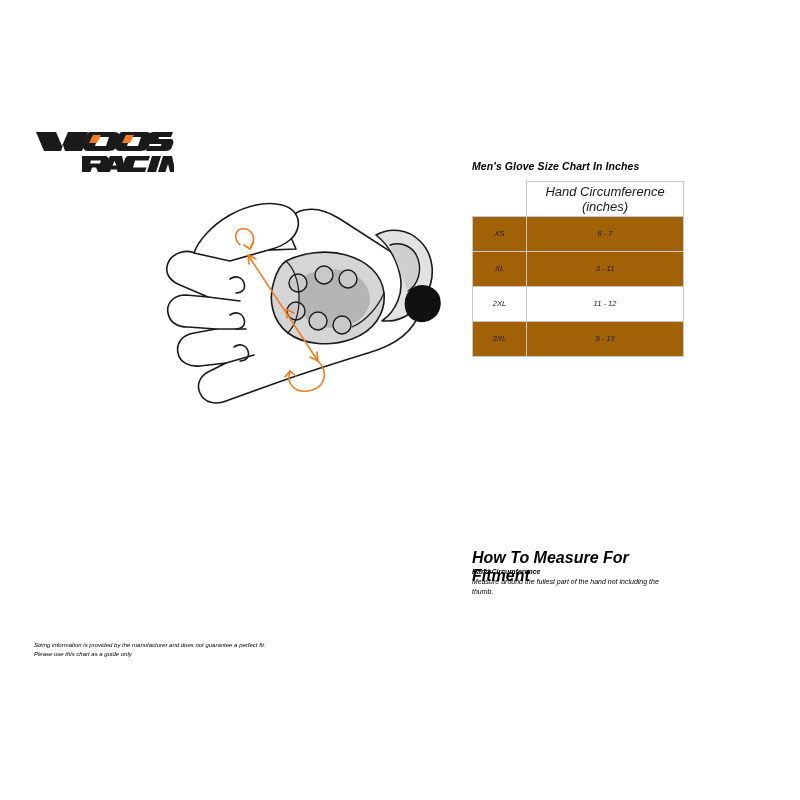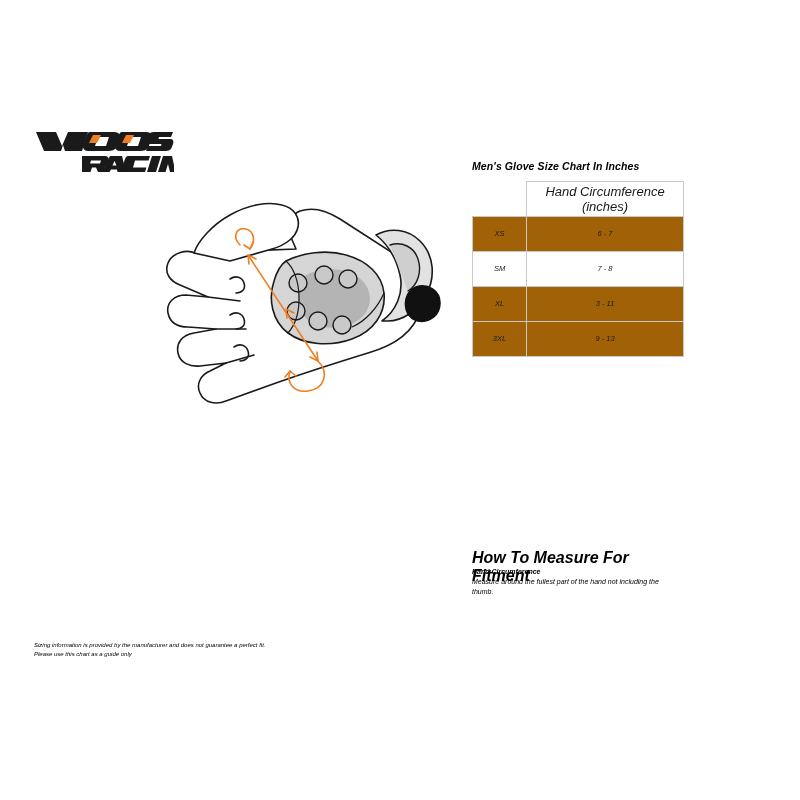--- a/index.html
+++ b/index.html
@@ -261,27 +261,27 @@
   <table class="size-table">
     <tbody>
       <tr class="head">
         <td class="blank"></td>
         <td class="hdr col-val">Hand Circumference (inches)</td>
       </tr>
       <tr class="shaded">
         <td class="col-size">XS</td>
         <td class="col-val">6 - 7</td>
       </tr>
-      <tr class="plain">
-        <td class="col-size">SM</td>
-        <td class="col-val">7 - 8</td>
-      </tr>
       <tr class="shaded">
         <td class="col-size">XL</td>
         <td class="col-val">3 - 11</td>
+      </tr>
+      <tr class="plain">
+        <td class="col-size">2XL</td>
+        <td class="col-val">11 - 12</td>
       </tr>
       <tr class="shaded">
         <td class="col-size">3XL</td>
         <td class="col-val">9 - 13</td>
       </tr>
     </tbody>
   </table>
 
   <div class="measure-title">How To Measure For Fitment</div>
   <div class="measure-sub">Hand Circumference</div>

